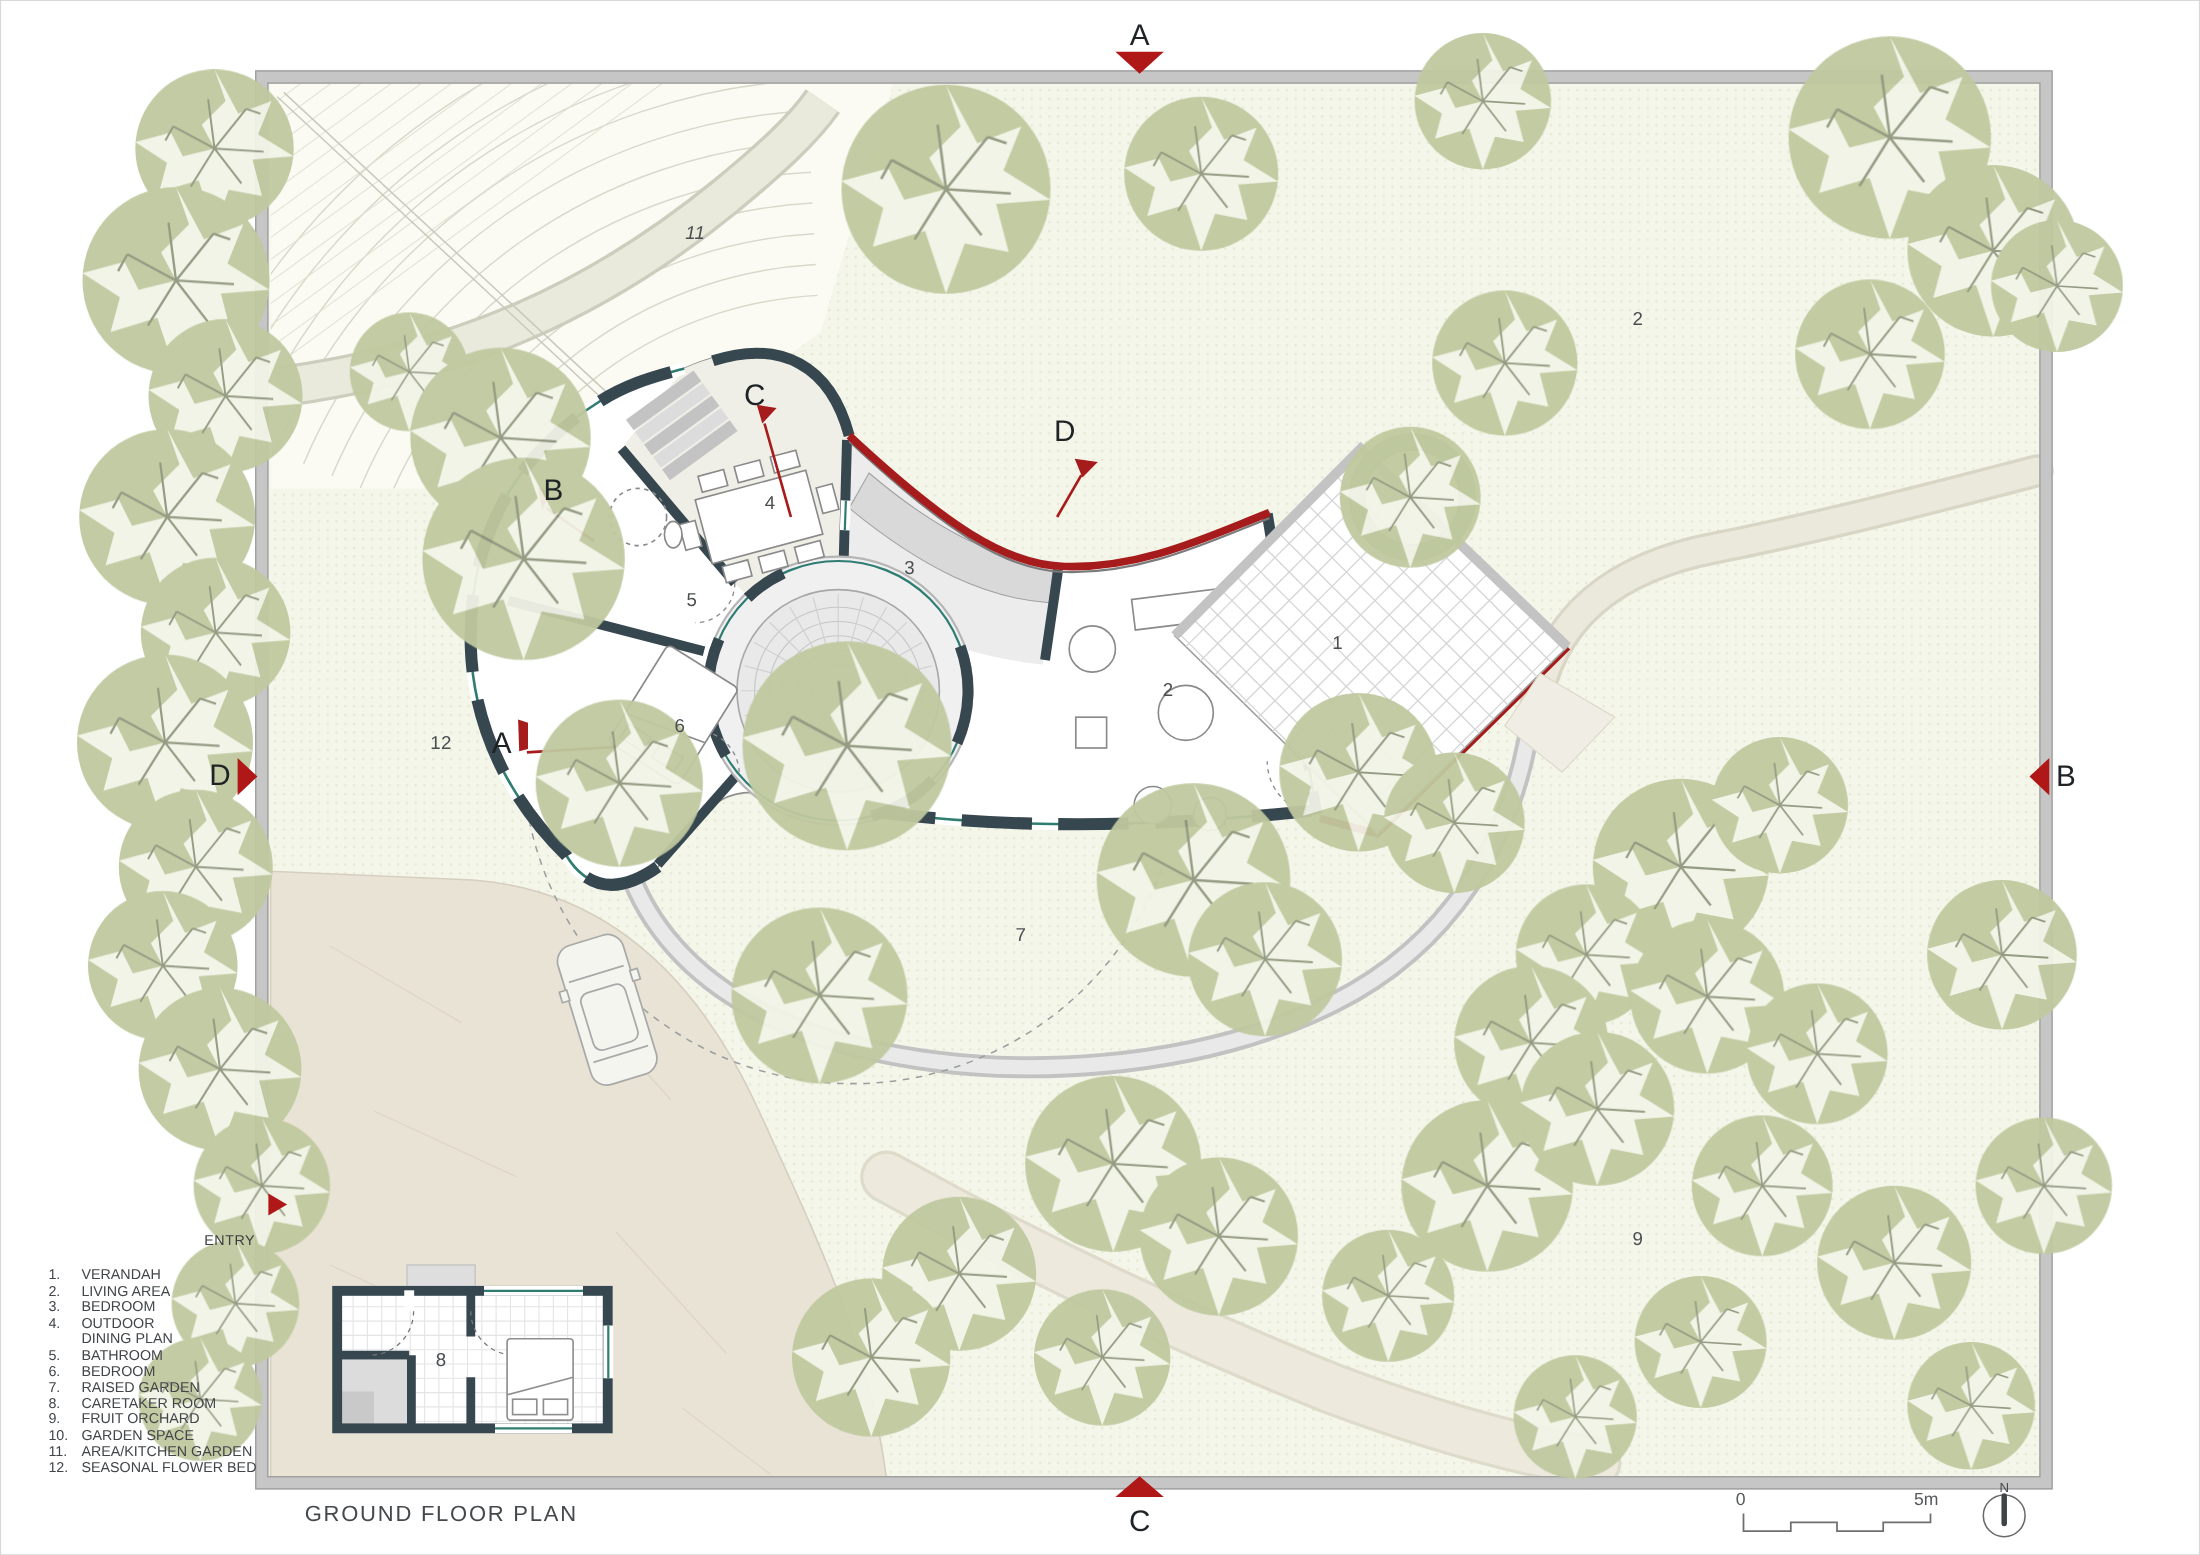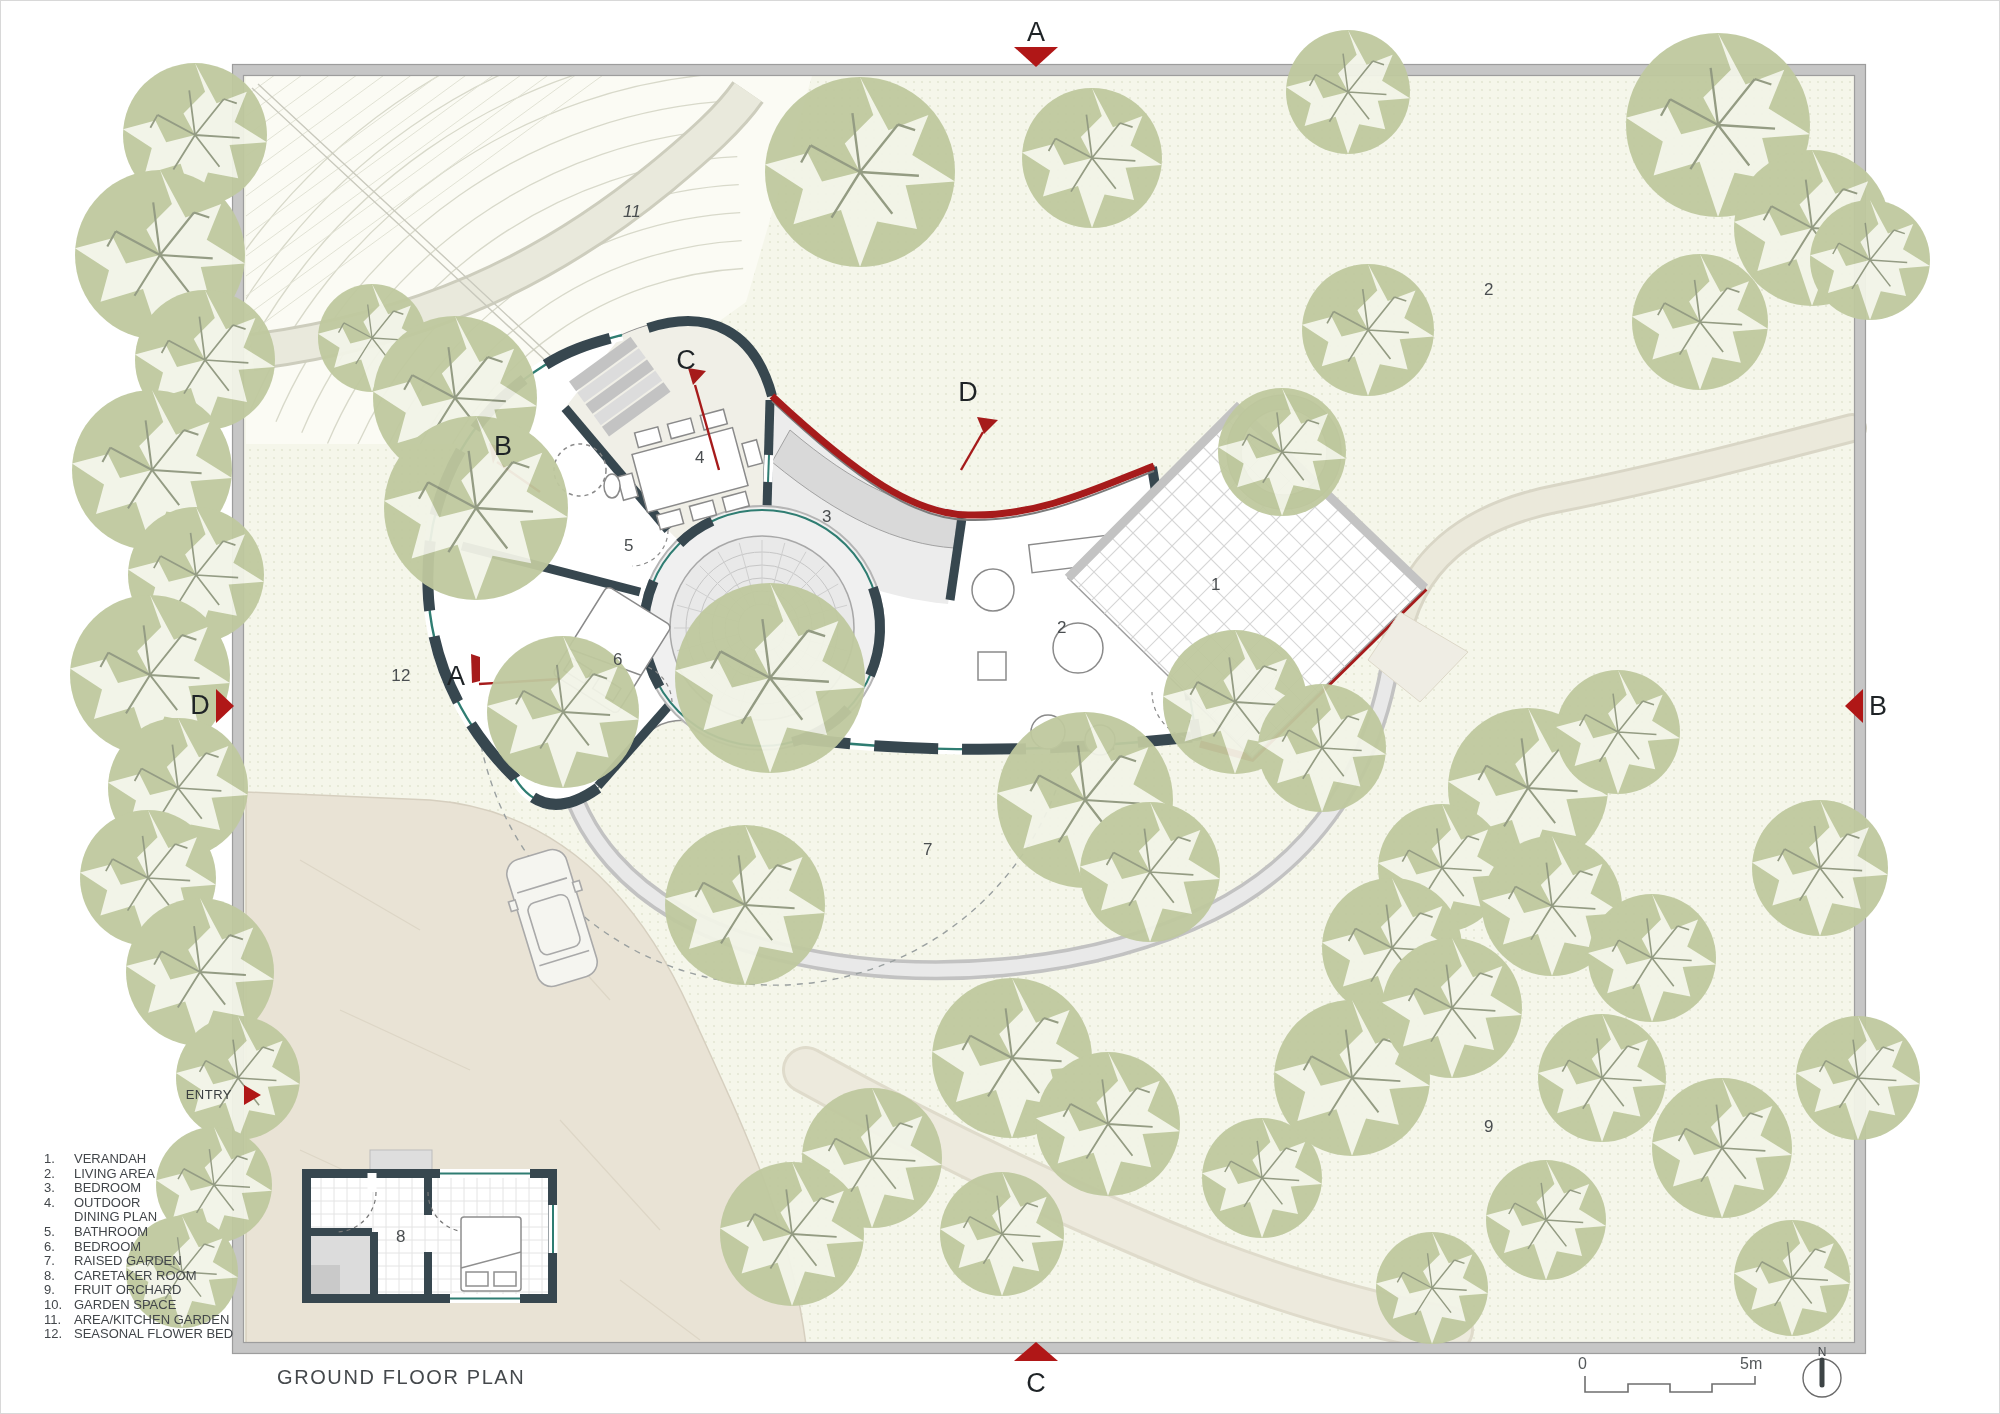--- a/index.html
+++ b/index.html
@@ -9,21 +9,21 @@
   .lbl{position:absolute;transform:translate(-50%,-50%);color:#4a4e50;font-size:17px;
        font-weight:500;letter-spacing:.3px;}
   .flagletter{position:absolute;transform:translate(-50%,-50%);color:#1e2326;font-size:27px;font-weight:500;}
   .marker-letter{position:absolute;transform:translate(-50%,-50%);color:#1e2326;font-size:27px;font-weight:500;}
   .tri{position:absolute;width:0;height:0;}
   .tri-down{border-left:22px solid transparent;border-right:22px solid transparent;border-top:20px solid #b01717;}
   .tri-up{border-left:22px solid transparent;border-right:22px solid transparent;border-bottom:19px solid #b01717;}
   .tri-right{border-top:17px solid transparent;border-bottom:17px solid transparent;border-left:18px solid #b01717;}
   .tri-left{border-top:17px solid transparent;border-bottom:17px solid transparent;border-right:18px solid #b01717;}
   .tri-entry{border-top:10px solid transparent;border-bottom:10px solid transparent;border-left:17px solid #b01717;}
-  .entry-label{position:absolute;color:#3a3e40;font-size:13px;letter-spacing:.5px;text-align:right;}
+  .entry-label{position:absolute;color:#3a3e40;font-size:13px;letter-spacing:.5px;text-align:right;margin-top:33px;}
   .legend{position:absolute;left:44px;top:1152px;width:210px;color:#42464a;font-size:13px;line-height:14.6px;}
   .lrow{display:flex;}
   .lnum{width:30px;flex:none;}
   .llabel{flex:1;}
   .title{position:absolute;left:237px;top:1366px;font-size:20px;letter-spacing:1.6px;color:#45494c;margin-left:40px;}
   .scale-num{position:absolute;color:#55595b;font-size:16px;}
   .north-n{position:absolute;color:#45494c;font-size:12px;transform:translate(-50%,-50%);}
 </style>
 </head>
 <body>

